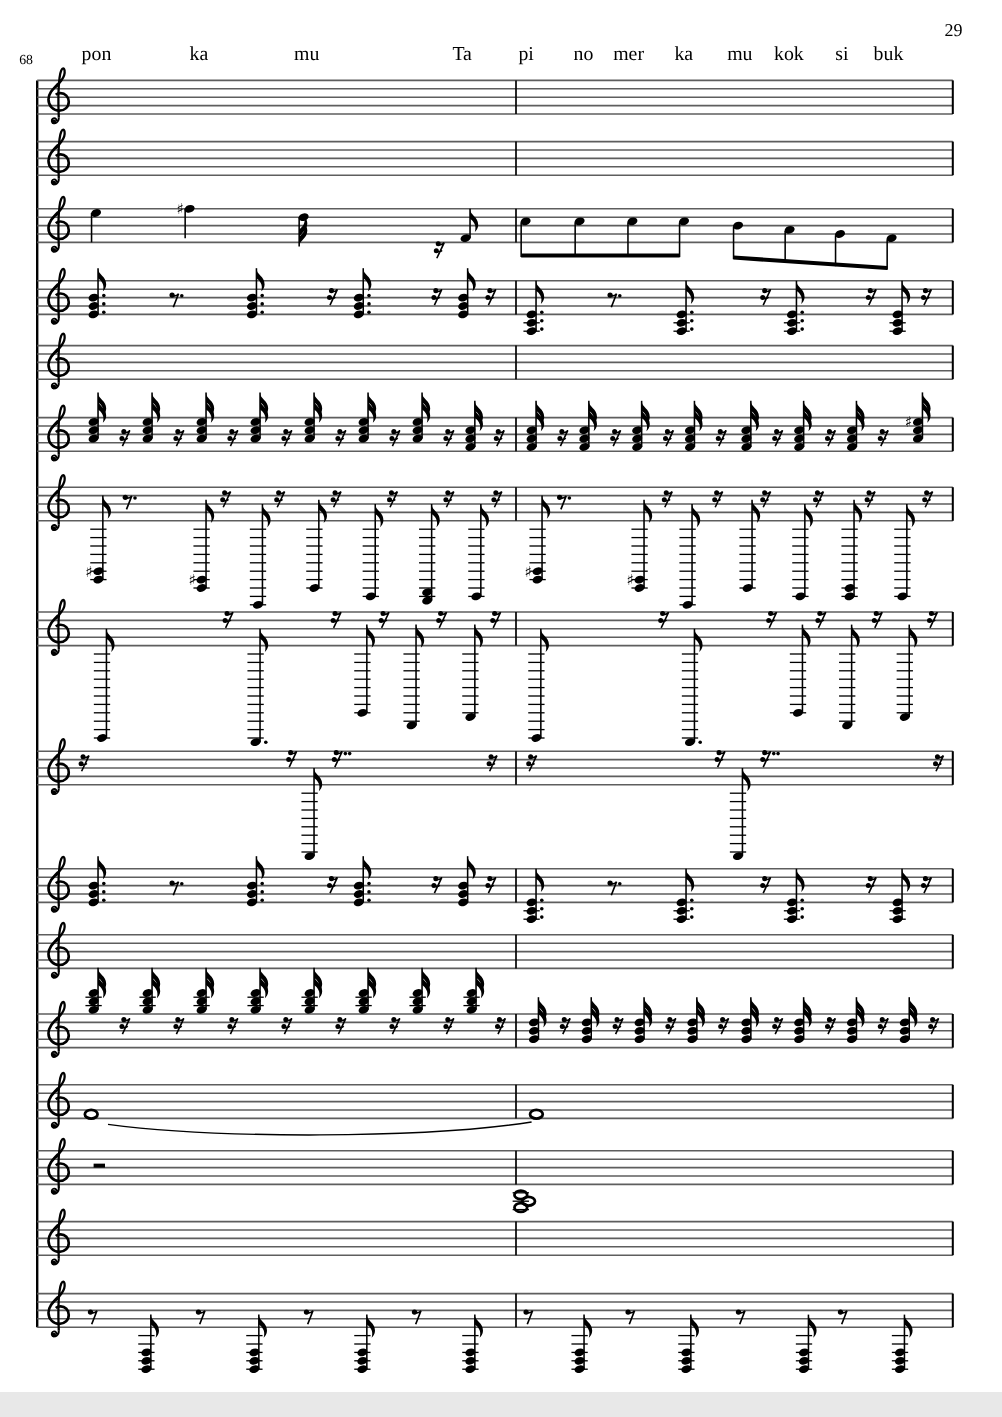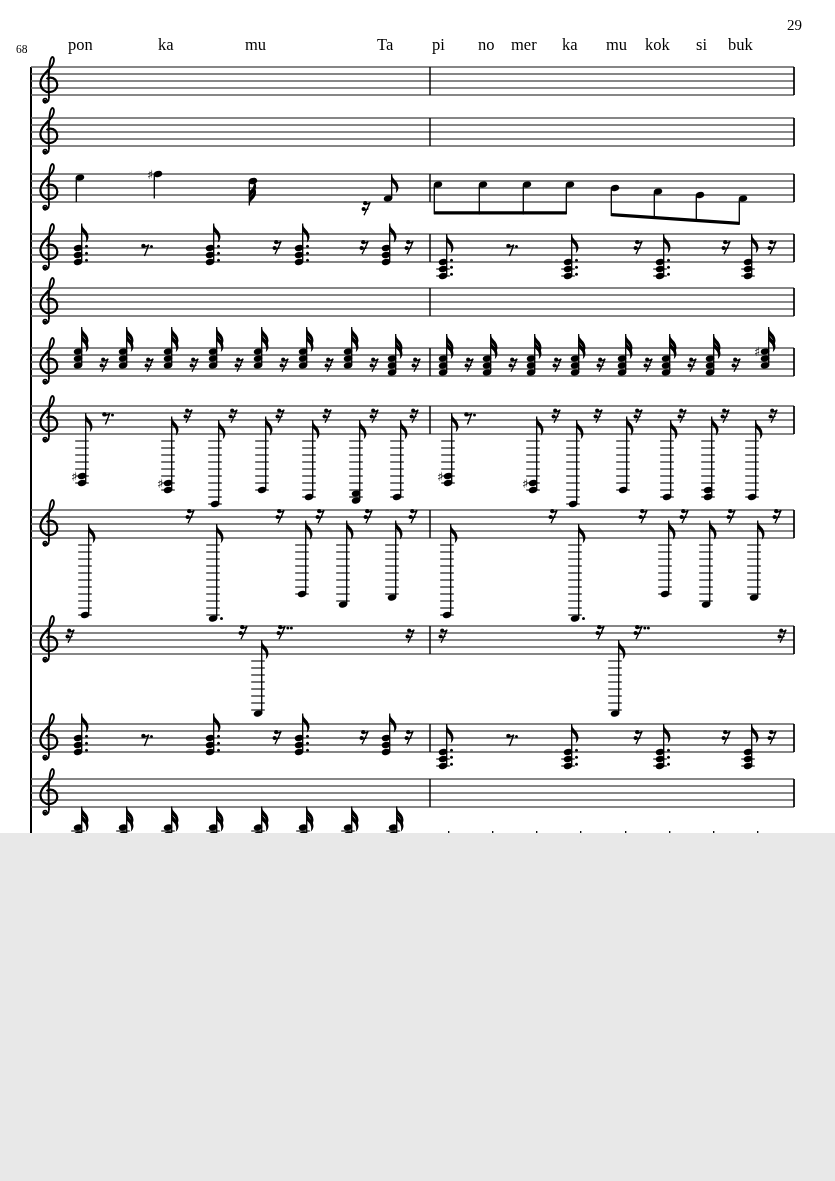--- a/index.html
+++ b/index.html
@@ -1,17 +1,17 @@
 <!DOCTYPE html>
 <html><head>
 <meta charset="utf-8">
 <style>
   html,body { margin:0; padding:0; background:#e8e8e8; }
   .page {
-    position:relative; width:835px; height:833px; margin:0 auto;
+    position:relative; width:835px; height:1160px; margin:0 auto;
     background:#ffffff; font-family:"Liberation Serif", serif;
     overflow:hidden;
   }
   svg { display:block; }
   .pagenum  { font-size:15px; fill:#000; font-family:"Liberation Serif", serif; }
   .measurenum { font-size:11.5px; fill:#000; font-family:"Liberation Serif", serif; }
   .lyric { font-size:16.5px; fill:#000; font-family:"Liberation Serif", serif; }
   .sharp { font-family:"DejaVu Sans", sans-serif; fill:#000; }
 </style>
 </head>

